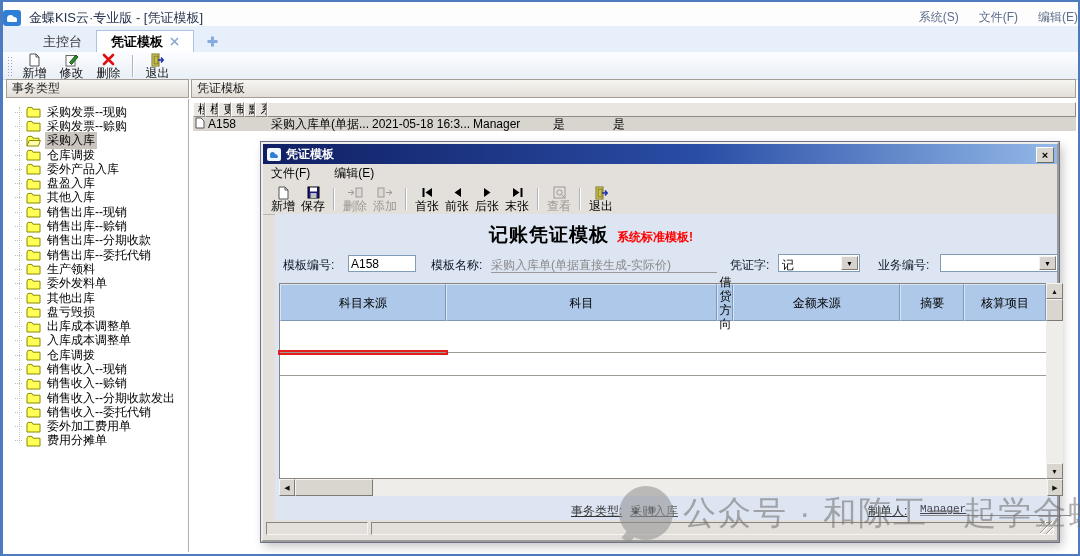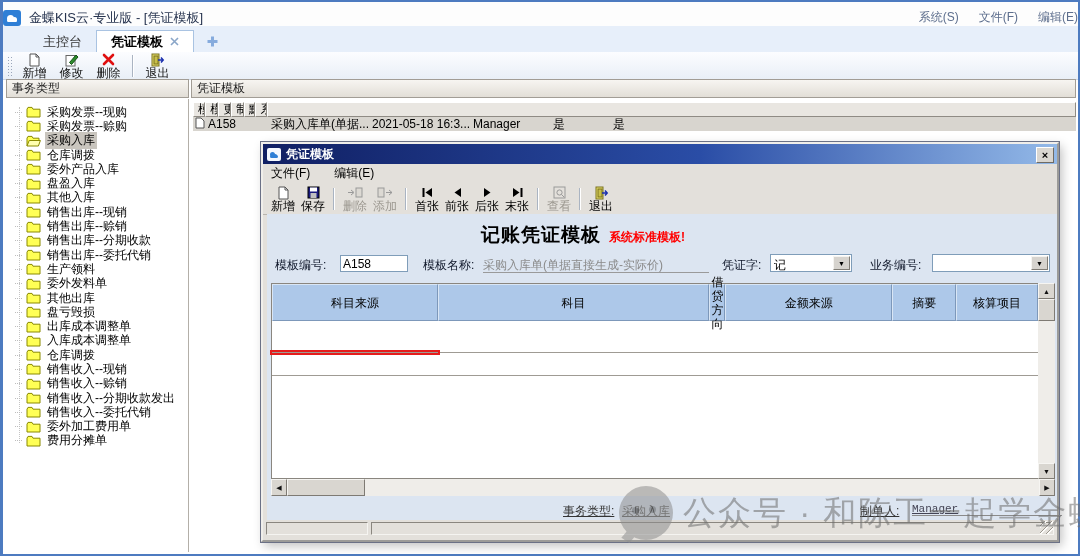--- a/index.html
+++ b/index.html
@@ -68,21 +68,21 @@
   .dlg-badge i{position:absolute;left:3px;top:4px;width:5px;height:5px;border-radius:50%;background:#2f7fd6;box-shadow:3px 1px 0 -1px #2f7fd6;}
   .dlg-badge u{position:absolute;left:3px;top:7px;width:8px;height:3px;border-radius:2px;background:#2f7fd6;}
   .dlg-title .ttext{color:#fff;font-weight:bold;}
   .dlg-x{position:absolute;right:3px;top:3px;width:16px;height:14px;background:#d9d6d0;border:1px solid;border-color:#fff #6f6b64 #6f6b64 #fff;display:flex;align-items:center;justify-content:center;font-size:11px;font-weight:bold;color:#000;cursor:default;}
   .dlg-x::after{content:"×";}
   .dlg-menu{position:absolute;left:0;top:20px;right:0;height:19px;display:flex;align-items:center;gap:24px;padding-left:8px;color:#000;}
   .dlg-toolbar{position:absolute;left:0;top:39px;right:0;height:31px;border-bottom:1px solid #b9b5ae;display:flex;align-items:center;padding-left:5px;}
   .dbtn{display:flex;flex-direction:column;align-items:center;width:30px;font-size:12px;line-height:12px;color:#000;cursor:default;}
   .dbtn .ticon{height:14px;display:flex;align-items:center;}
   .dbtn.disabled{color:#9b978f;}
-  .dlg-content{position:absolute;left:4px;top:70px;right:0;height:306px;background:#dce5f1;}
+  .dlg-content{position:absolute;left:12px;top:70px;right:0;height:306px;background:#dce5f1;}
   .dlg-heading{position:absolute;left:214px;top:8px;font-size:19px;font-weight:bold;color:#000;letter-spacing:1px;white-space:nowrap;}
   .dlg-notice{position:absolute;left:342px;top:15px;color:#f00;font-weight:bold;white-space:nowrap;}
   .f-label{position:absolute;top:43px;color:#0f172a;white-space:nowrap;}
   .f1l{left:8px;}.f2l{left:156px;}.f3l{left:455px;}.f4l{left:603px;}
   .f-input{position:absolute;left:73px;top:41px;width:68px;height:17px;border:1px solid #7f9db9;background:#fff;font:12px "Liberation Sans","DejaVu Sans",sans-serif;padding:0 2px;box-sizing:border-box;}
   .f-name{position:absolute;left:216px;top:43px;width:226px;color:#8a8a8a;border-bottom:1px solid #9a9a9a;height:15px;white-space:nowrap;overflow:hidden;}
   .f-select{position:absolute;top:40px;height:18px;background:#fff;border:1px solid #7f9db9;box-sizing:border-box;padding:2px 18px 0 3px;white-space:nowrap;}
   .f-sel1{left:503px;width:82px;}
   .f-sel2{left:665px;width:118px;}
   .ddbtn{position:absolute;right:1px;top:1px;bottom:1px;width:15px;background:#d6d3ce;border:1px solid;border-color:#f5f4f1 #807c75 #807c75 #f5f4f1;display:flex;align-items:center;justify-content:center;}

